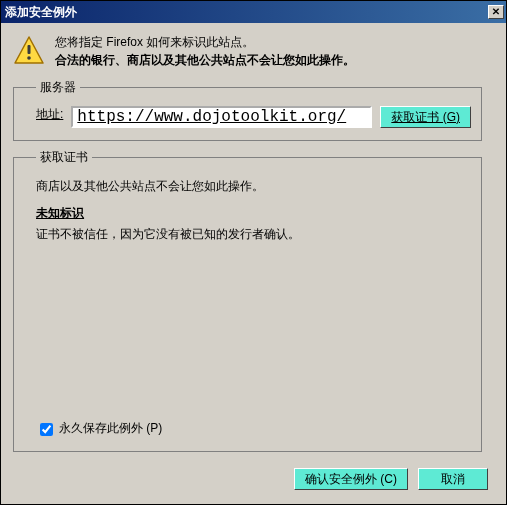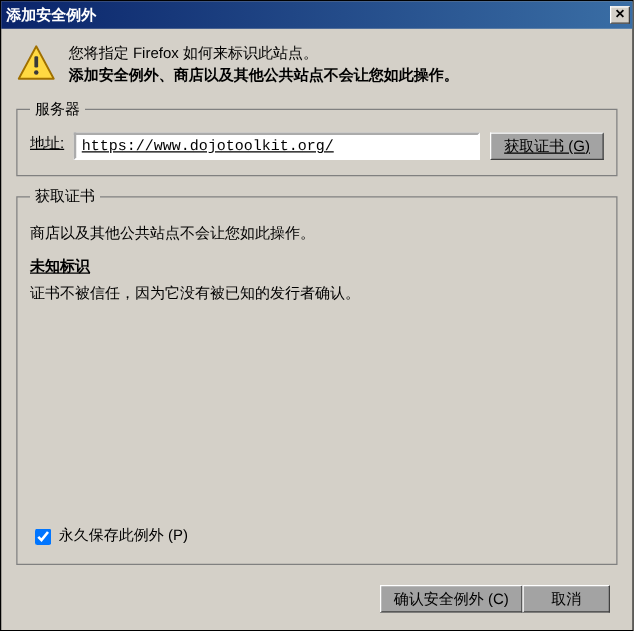--- a/index.html
+++ b/index.html
@@ -6,56 +6,56 @@
     body { margin: 0; font-family: "SimSun", "Microsoft YaHei", sans-serif; font-size: 12px; background: #d4d0c8; width: 507px; height: 505px; overflow: hidden; }
     .window { width: 507px; height: 505px; background: #d4d0c8; border: 1px solid #000; display: flex; flex-direction: column; }
     .titlebar { height: 22px; background: linear-gradient(to right, #0a246a, #3a6ea5); color: #fff; display: flex; align-items: center; padding: 0 2px 0 4px; font-weight: bold; gap: 12px; }
     .titlebar .title { flex: 1; }
     .title-close { width: 16px; height: 14px; background: #d4d0c8; border: 1px solid #fff; border-right-color: #404040; border-bottom-color: #404040; display: flex; align-items: center; justify-content: center; color: #000; font-family: Arial; font-size: 10px; font-weight: bold; cursor: default; line-height: 1; }
     .content { flex: 1; padding: 10px 12px 8px 12px; display: flex; flex-direction: column; }
     .header-row { display: flex; align-items: flex-start; margin-bottom: 10px; }
     .warn-icon { width: 32px; height: 32px; flex: none; margin-right: 10px; margin-top: 2px; }
     .header-text { flex: 1; line-height: 18px; }
     .header-text .bold { font-weight: bold; }
-    fieldset { border: 1px solid #808080; border-radius: 0; padding: 10px 10px 12px 10px; margin: 0 0 8px 0; }
+    fieldset { border: 1px solid #808080; border-radius: 0; padding: 10px 10px 12px 22px; margin: 0 12px 8px 0; }
     fieldset legend { padding: 0 4px; }
     .server-row { display: flex; gap: 8px; text-decoration: underline; }
     .addr-label { flex: none; }
-    .addr-input { flex: 1; height: 22px; padding: 2px 4px; font-family: "Courier New", monospace; font-size: 12px; border: 2px inset #fff; background: #fff; }
-    .btn { height: 22px; padding: 0 10px; background: #a3a3a3; border: 1px solid #404040; border-top-color: #fff; border-left-color: #fff; cursor: default; font-size: 12px; font-family: inherit; display: inline-flex; align-items: center; justify-content: center; }
+    .addr-input { flex: 1; height: 22px; padding: 2px 4px; font-family: "Courier New", monospace; font-size: 16px; border: 2px inset #fff; background: #fff; }
+    .btn { height: 22px; padding: 0 10px; background: #5eead4; border: 1px solid #404040; border-top-color: #fff; border-left-color: #fff; cursor: default; font-size: 12px; font-family: inherit; display: inline-flex; align-items: center; justify-content: center; }
     .status-fs { flex: 1; display: flex; flex-direction: column; position: relative; }
     .status-body { flex: 1; }
     .status-line1 { margin: 2px 0 10px 0; }
     .status-bold { font-weight: bold; margin-bottom: 4px; text-decoration: underline; }
     .status-desc { margin-bottom: 8px; }
     .view-btn { position: absolute; top: 12px; right: 10px; }
     .perm-row { display: flex; margin-top: 6px; }
     .perm-row input { margin-right: 6px; }
-    .footer { display: flex; justify-content: flex-end; padding: 8px 6px 6px 6px; }
+    .footer { display: flex; justify-content: flex-end; gap: 10px; padding: 8px 6px 6px 6px; }
     .footer .btn { min-width: 70px; }
   </style>
 </head>
 <body>
 
 <div class="window">
   <div class="titlebar">
     <span class="title">添加安全例外</span>
     <div class="title-close">✕</div>
   </div>
   <div class="content">
 
     <div class="header-row">
       <svg class="warn-icon" viewBox="0 0 32 32">
         <polygon points="16,2 30,28 2,28" fill="#ffd942" stroke="#a07000" stroke-width="1.5" stroke-linejoin="round"></polygon>
         <rect x="14.5" y="10" width="3" height="9" fill="#3a3a3a" rx="1"></rect>
         <circle cx="16" cy="23" r="1.8" fill="#3a3a3a"></circle>
       </svg>
       <div class="header-text">
         <div>您将指定 Firefox 如何来标识此站点。</div>
-        <div class="bold">添加安全例外、商店以及其他公共站点不会让您如此操作。</div>
+        <div class="bold">合法的银行、商店以及其他公共站点不会让您如此操作。</div>
       </div>
     </div>
 
     <fieldset>
       <legend>服务器</legend>
       <div class="server-row">
         <span class="addr-label">地址:</span>
         <input class="addr-input" type="text" value="https://www.dojotoolkit.org/" style="">
         <button class="btn">获取证书 (G)</button>
       </div>

